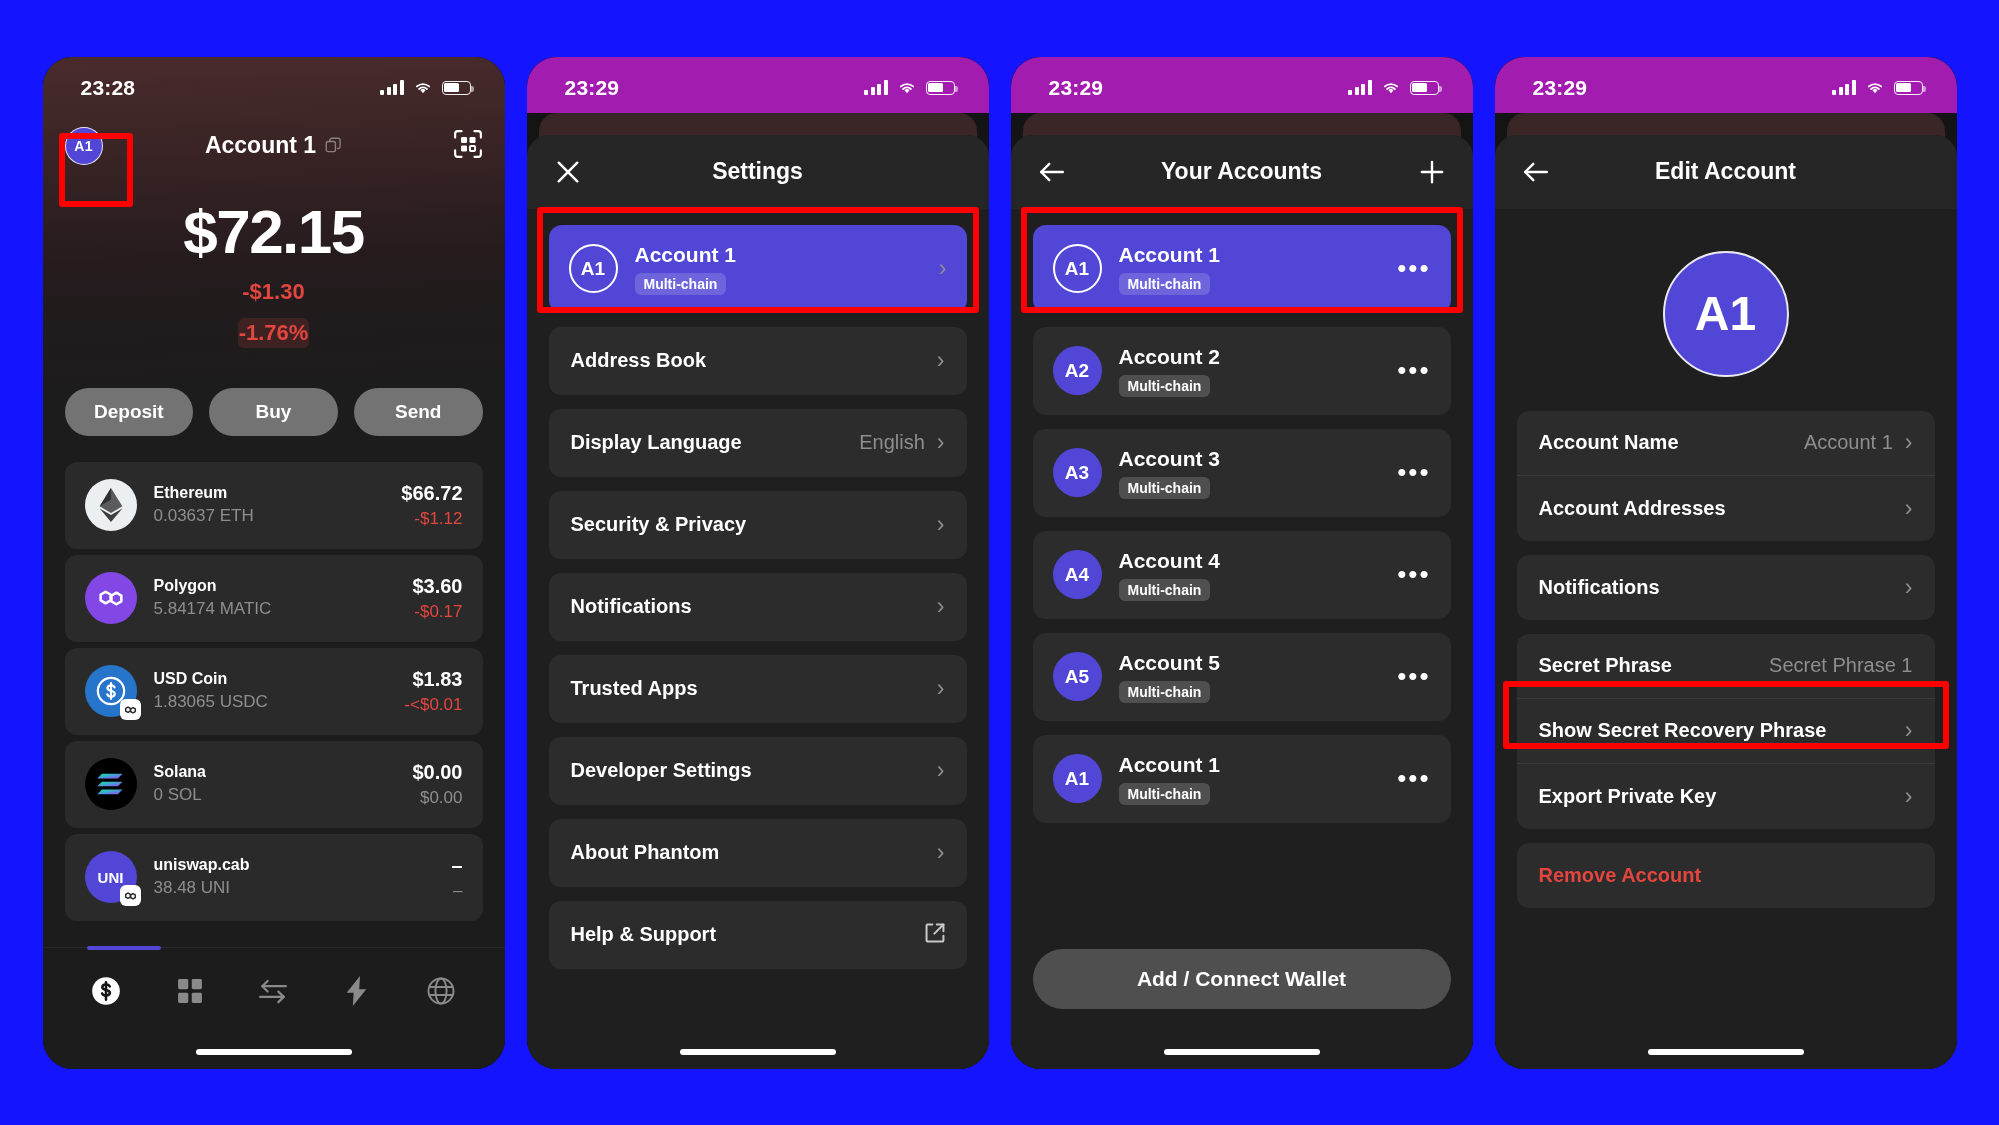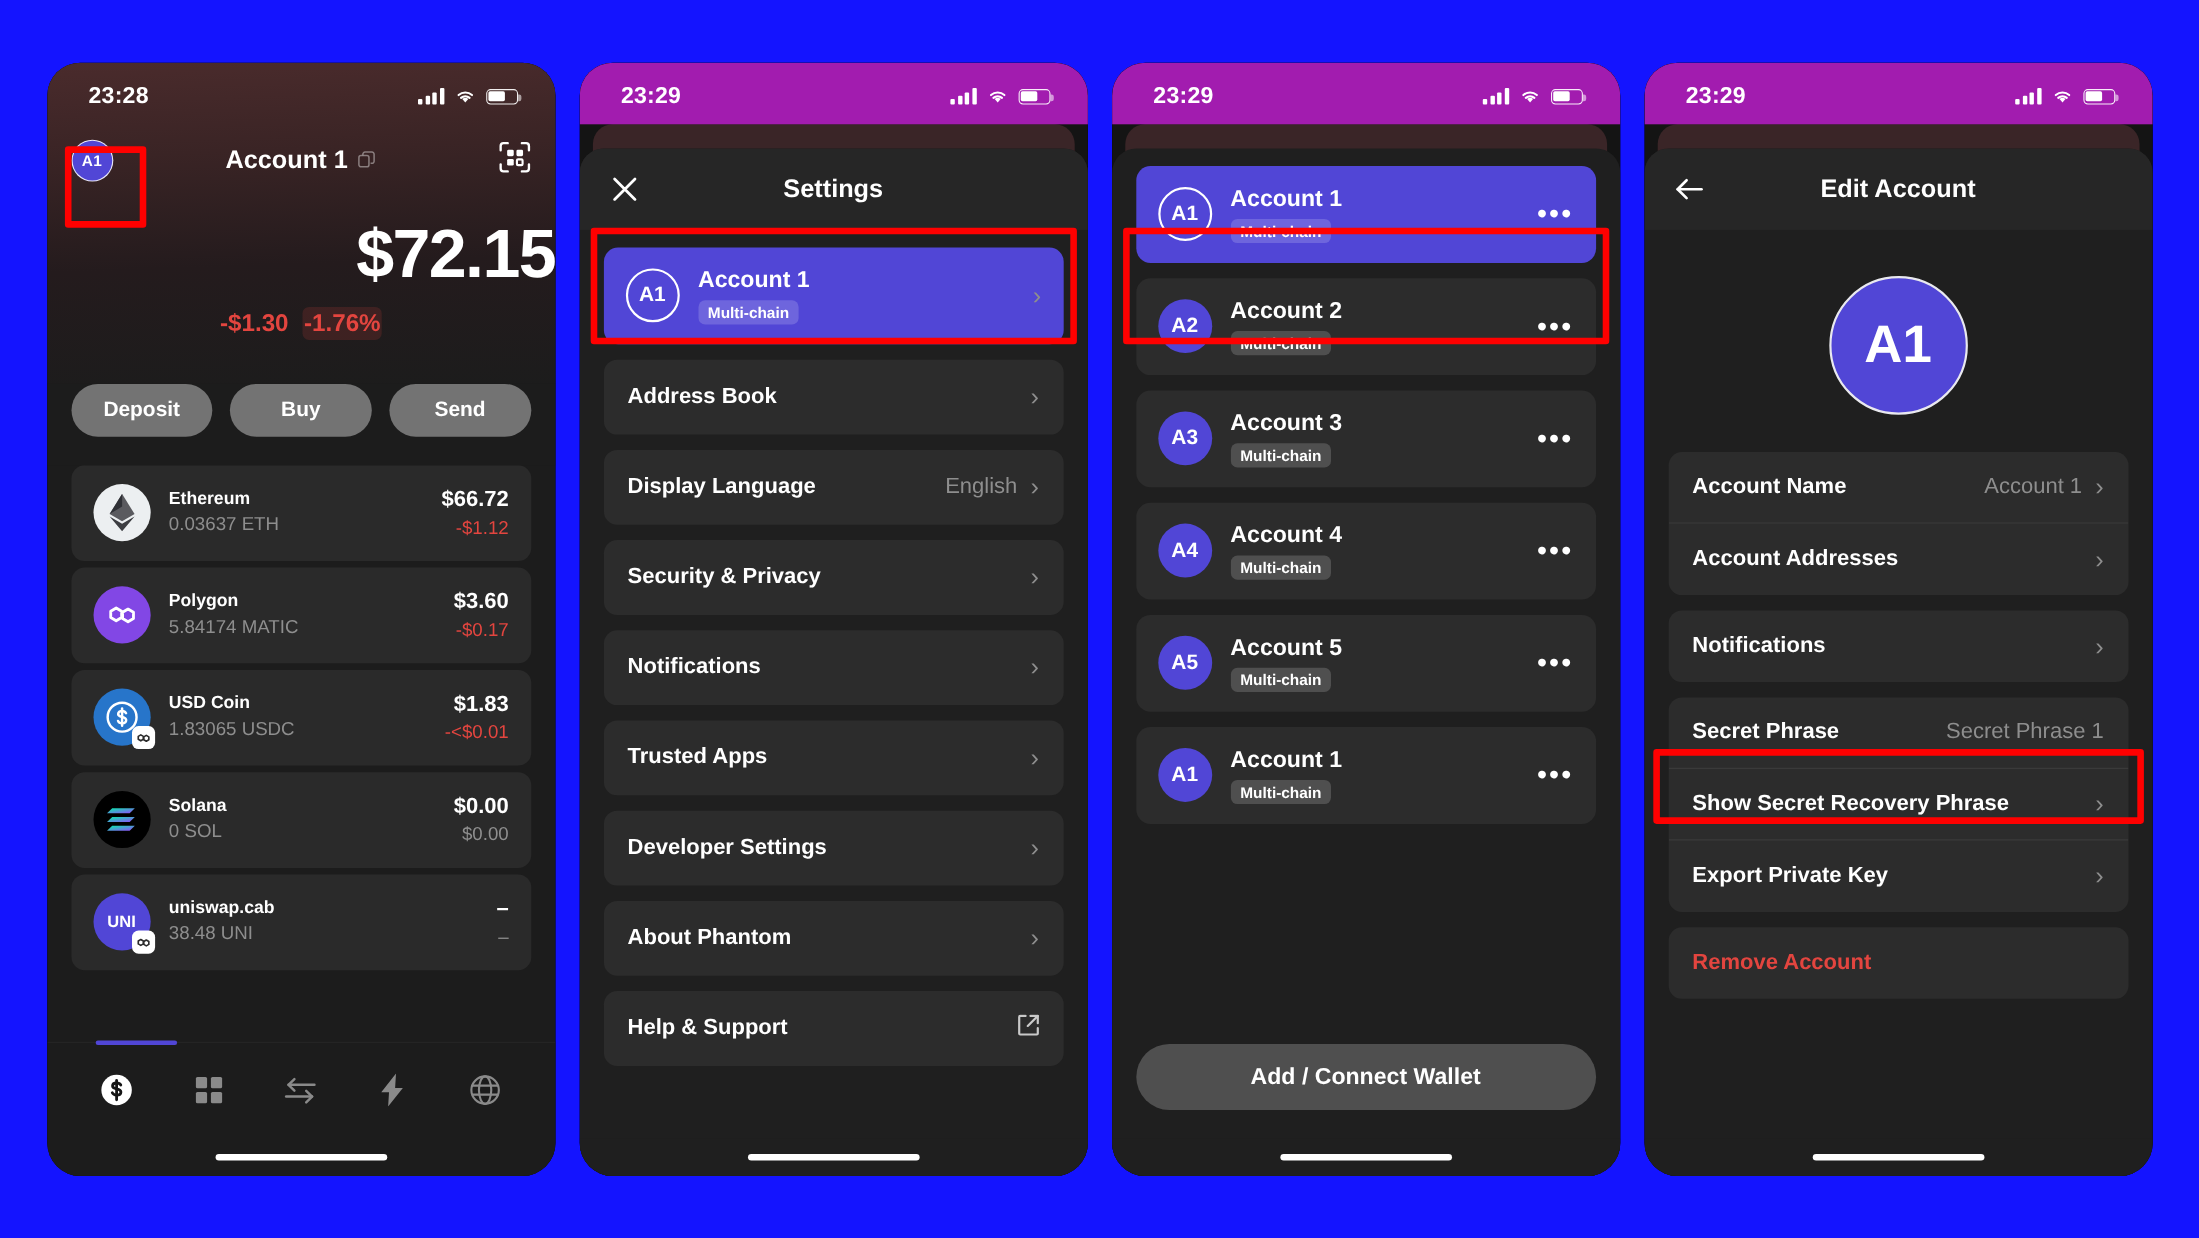--- a/index.html
+++ b/index.html
@@ -72,23 +72,23 @@
     border:1.5px solid rgba(255,255,255,.88);
   }
   .home-title{
     position:absolute; left:0; right:0; text-align:center;
     font-size:23px; font-weight:bold; color:#fff;
     display:flex; align-items:center; justify-content:center; gap:9px;
     pointer-events:none;
   }
   .copy-ic{ opacity:.55; font-size:18px; }
   .scan-ic{ margin-left:auto; position:relative; z-index:2; }
-  .balance-wrap{ text-align:right; padding:22px 0 30px; }
+  .balance-wrap{ text-align:center; padding:22px 0 30px; }
   .balance{ font-size:62px; font-weight:bold; color:#fff; letter-spacing:-1.5px; line-height:1; }
-  .delta{ margin-top:16px; display:flex; align-items:center; justify-content:center; gap:13px; }
+  .delta{ margin-top:16px; display:flex; align-items:center; justify-content:center; gap:13px;flex-direction:column; }
   .delta .amt{ color:#e3453f; font-size:22px; font-weight:bold; }
   .delta .pct{
     color:#e3453f; font-size:22px; font-weight:bold;
     background:rgba(227,69,63,.16); border-radius:6px; padding:2px 1px;
   }
   .actions{ display:flex; gap:16px; padding:0 22px 26px; background:#1c1c1c; }
   .act{
     flex:1; height:48px; border-radius:26px; background:#737373; color:#fff;
     display:flex; align-items:center; justify-content:center;
     font-size:19px; font-weight:bold;
@@ -547,20 +547,34 @@
             <path d="M6.1 9a6 6 0 0 1 7.8 0" stroke="#fff" stroke-width="1.9" fill="none" stroke-linecap="round"></path>
           </svg>
           <span class="batt">
               <b></b>
             </span>
         </span>
       </div>
       <div class="peek"></div>
 
       <div class="sheet">
+        <div class="sheet-hd">
+          <span class="hd-btn">
+            <svg width="26" height="22" viewBox="0 0 24 20" fill="none" stroke="#fff" stroke-width="2.2" stroke-linecap="round" stroke-linejoin="round">
+              <path d="M22 10H2"></path>
+                <path d="M9.5 2.5 2 10l7.5 7.5"></path>
+            </svg>
+          </span>
+          <span class="sheet-title">Your Accounts</span>
+          <span class="hd-btn hd-right">
+            <svg width="26" height="26" viewBox="0 0 24 24" stroke="#fff" stroke-width="2.2" stroke-linecap="round">
+              <path d="M12 2.6v18.8M2.6 12h18.8"></path>
+            </svg>
+          </span>
+        </div>
 
         <div class="sheet-body">
           <div class="acct-card active">
             <div class="acct-av">A1</div>
             <div class="acct-txt">
               <div class="acct-name">Account 1</div>
               <span class="chip">Multi-chain</span>
             </div>
             <span class="dots">•••</span>
           </div>

